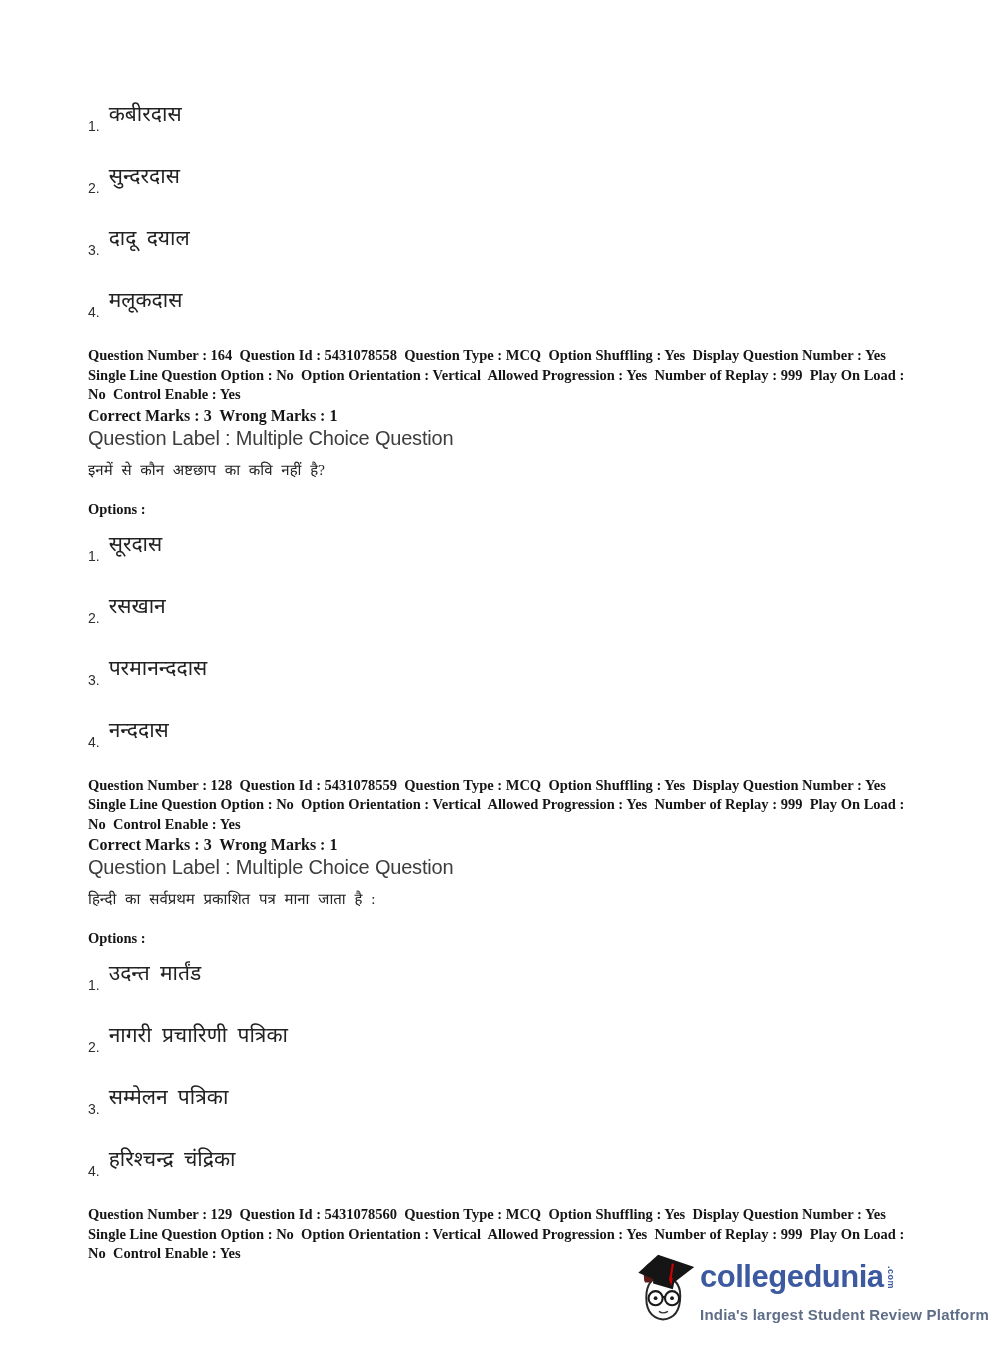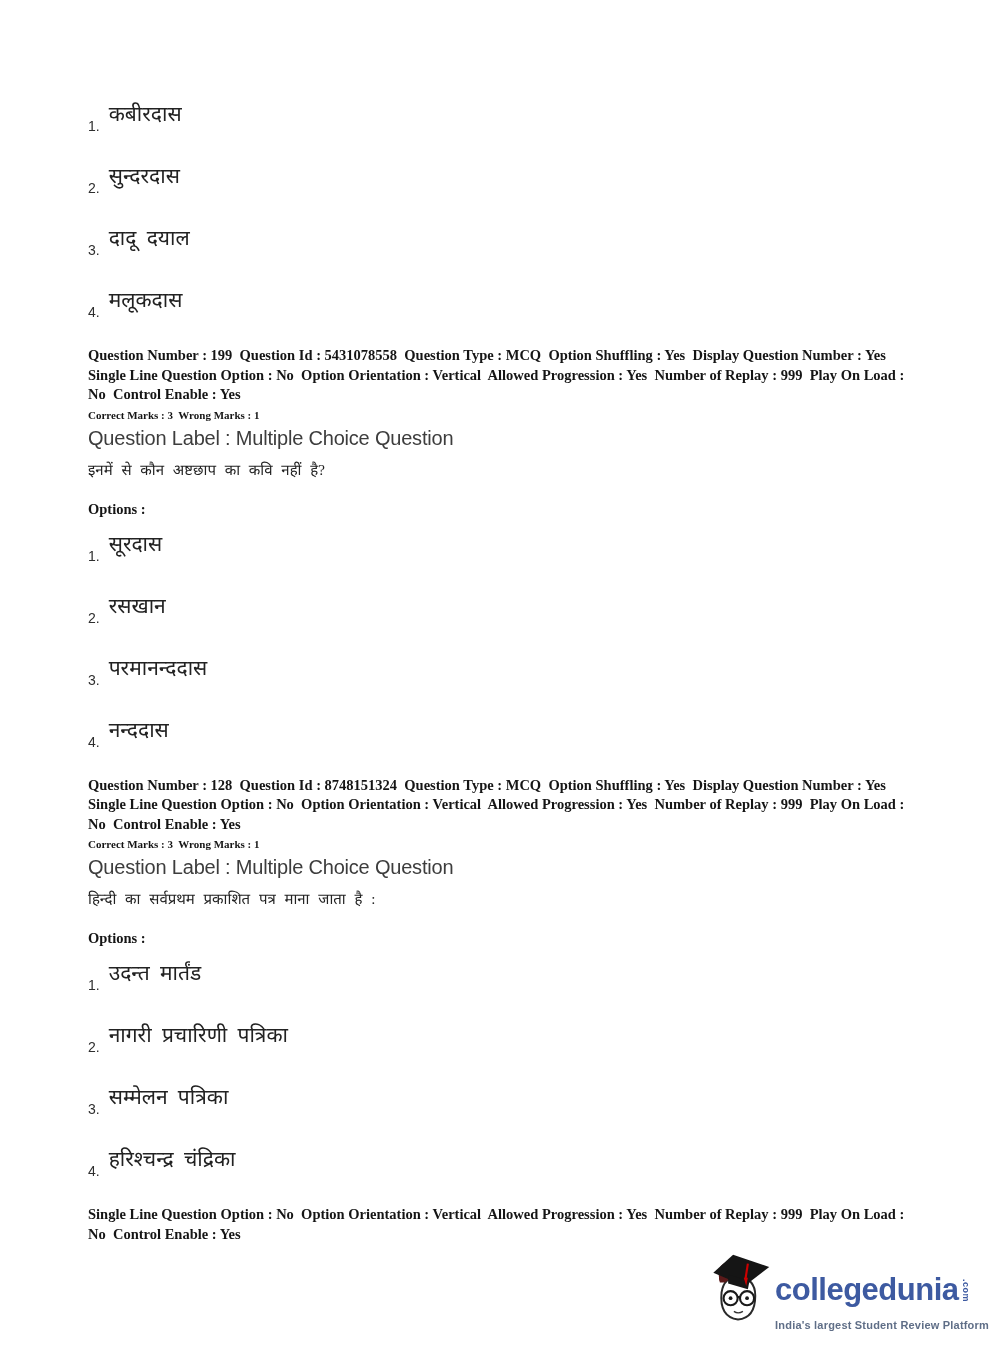--- a/index.html
+++ b/index.html
@@ -18,21 +18,21 @@
     font-weight: bold;
     font-size: 14.5px;
     line-height: 19.5px;
     color: #151515;
     white-space: pre-wrap;
     max-width: 835px;
   }
   .marks-line {
     font-family: "Liberation Serif", serif;
     font-weight: bold;
-    font-size: 11px;
+    font-size: 16px;
     line-height: 19px;
     margin-top: 1px;
     white-space: pre-wrap;
     color: #151515;
   }
   .question-label-line {
     font-family: "Liberation Sans", sans-serif;
     font-size: 20px;
     line-height: 19px;
     margin-top: 4px;
@@ -80,21 +80,21 @@
   .q-meta-section { margin-top: 0; }
   .gap-top-to-q127 { margin-top: 13px; }
   .gap-between-questions { margin-top: 23px; }
   .gap-to-footer { margin-top: 21px; }
 
   .logo {
     position: absolute;
     top: 1251px;
     right: 12px;
     display: flex;
-    align-items: flex-end;
+    align-items: center;
   }
   .logo-mascot { flex: 0 0 auto; margin-right: 4px; margin-top: 2px; }
   .logo-text-col { display: flex; flex-direction: column; }
   .logo-brand-row { display: flex; align-items: flex-start; }
   .logo-brand {
     font-family: "Liberation Sans", sans-serif;
     font-weight: bold;
     font-size: 31px;
     line-height: 34px;
     color: #3d5aa1;
@@ -106,21 +106,21 @@
     font-size: 9px;
     color: #3d5aa1;
     writing-mode: vertical-rl;
     margin-left: 2px;
     margin-top: 6px;
     letter-spacing: 0.5px;
   }
   .logo-tagline {
     font-family: "Liberation Sans", sans-serif;
     font-weight: bold;
-    font-size: 11px;
+    font-size: 15px;
     color: #5f6e87;
     margin-top: 12px;
     letter-spacing: 0.2px;
   }
 </style>
 </head>
 <body>
 
 <div class="page">
 
@@ -137,21 +137,21 @@
       <span class="option-num">3.</span>
       <span class="option-text">दादू दयाल</span>
     </div>
     <div class="option-row">
       <span class="option-num">4.</span>
       <span class="option-text">मलूकदास</span>
     </div>
   </section>
 
   <section class="q-meta-section gap-top-to-q127">
-    <div class="meta-line">Question Number : 199  Question Id : 5431078558  Question Type : MCQ  Option Shuffling : Yes  Display Question Number : Yes</div>
+    <div class="meta-line">Question Number : 164  Question Id : 5431078558  Question Type : MCQ  Option Shuffling : Yes  Display Question Number : Yes</div>
     <div class="meta-line">Single Line Question Option : No  Option Orientation : Vertical  Allowed Progression : Yes  Number of Replay : 999  Play On Load :</div>
     <div class="meta-line">No  Control Enable : Yes</div>
     <div class="marks-line">Correct Marks : 3  Wrong Marks : 1</div>
     <div class="question-label-line">Question Label : Multiple Choice Question</div>
     <div class="question-text">इनमें से कौन अष्टछाप का कवि नहीं है?</div>
     <div class="options-label">Options :</div>
     <div class="options-list">
       <div class="option-row">
         <span class="option-num">1.</span>
         <span class="option-text">सूरदास</span>
@@ -165,21 +165,21 @@
         <span class="option-text">परमानन्ददास</span>
       </div>
       <div class="option-row">
         <span class="option-num">4.</span>
         <span class="option-text">नन्ददास</span>
       </div>
     </div>
   </section>
 
   <section class="q-meta-section gap-between-questions">
-    <div class="meta-line">Question Number : 128  Question Id : 8748151324  Question Type : MCQ  Option Shuffling : Yes  Display Question Number : Yes</div>
+    <div class="meta-line">Question Number : 128  Question Id : 5431078559  Question Type : MCQ  Option Shuffling : Yes  Display Question Number : Yes</div>
     <div class="meta-line">Single Line Question Option : No  Option Orientation : Vertical  Allowed Progression : Yes  Number of Replay : 999  Play On Load :</div>
     <div class="meta-line">No  Control Enable : Yes</div>
     <div class="marks-line">Correct Marks : 3  Wrong Marks : 1</div>
     <div class="question-label-line">Question Label : Multiple Choice Question</div>
     <div class="question-text">हिन्दी का सर्वप्रथम प्रकाशित पत्र माना जाता है :</div>
     <div class="options-label">Options :</div>
     <div class="options-list">
       <div class="option-row">
         <span class="option-num">1.</span>
         <span class="option-text">उदन्त मार्तंड</span>
@@ -193,20 +193,21 @@
         <span class="option-text">सम्मेलन पत्रिका</span>
       </div>
       <div class="option-row">
         <span class="option-num">4.</span>
         <span class="option-text">हरिश्चन्द्र चंद्रिका</span>
       </div>
     </div>
   </section>
 
   <section class="q-meta-section gap-to-footer">
+    <div class="meta-line">Question Number : 129  Question Id : 5431078560  Question Type : MCQ  Option Shuffling : Yes  Display Question Number : Yes</div>
     <div class="meta-line">Single Line Question Option : No  Option Orientation : Vertical  Allowed Progression : Yes  Number of Replay : 999  Play On Load :</div>
     <div class="meta-line">No  Control Enable : Yes</div>
   </section>
 
   <div class="logo">
     <span class="logo-mascot">
       <svg width="66" height="74" viewBox="0 0 80 90" xmlns="http://www.w3.org/2000/svg">
         <path d="M18 34 Q12 14 28 11 Q38 3 50 11 Q60 7 58 22 L54 36 Q38 22 22 34 Z" fill="#5a1a1a"></path>
         <path d="M20 48 Q17 78 40 81 Q61 79 61 52 Q61 31 40 29 Q23 29 20 48 Z" fill="#ffffff" stroke="#2a2a2a" stroke-width="2.4"></path>
         <path d="M18 36 Q14 26 24 22 Q34 14 48 18 Q58 20 56 32 L52 38 Q38 26 24 36 Z" fill="#5a1a1a"></path>

